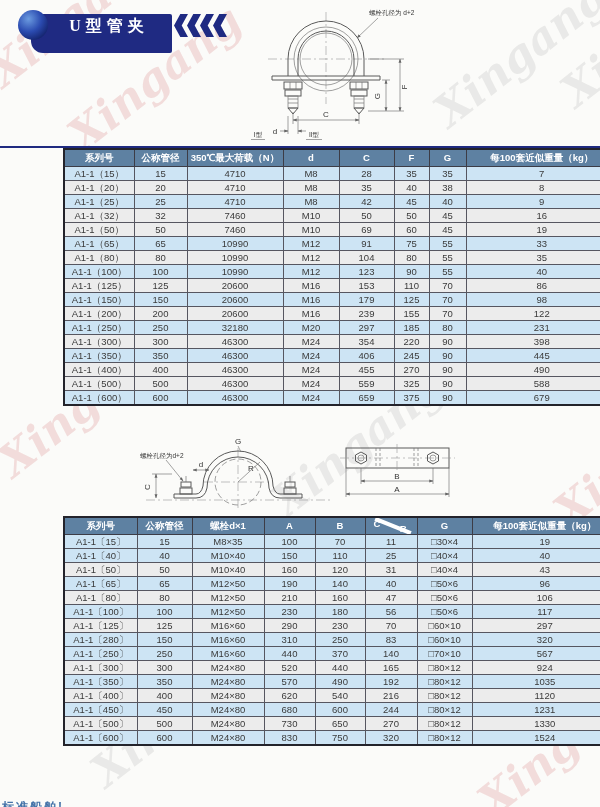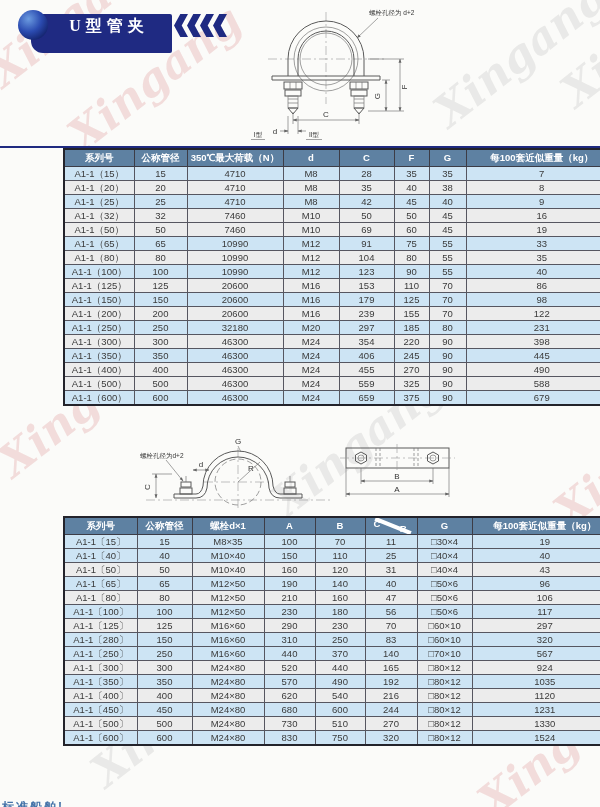--- a/index.html
+++ b/index.html
@@ -617,21 +617,21 @@
           <td>600</td>
           <td>244</td>
           <td>□80×12</td>
           <td>1231</td>
         </tr>
         <tr class="row-gray">
           <td>A1-1〔500〕</td>
           <td>500</td>
           <td>M24×80</td>
           <td>730</td>
-          <td>510</td>
+          <td>650</td>
           <td>270</td>
           <td>□80×12</td>
           <td>1330</td>
         </tr>
         <tr class="row-blue">
           <td>A1-1〔600〕</td>
           <td>600</td>
           <td>M24×80</td>
           <td>830</td>
           <td>750</td>

